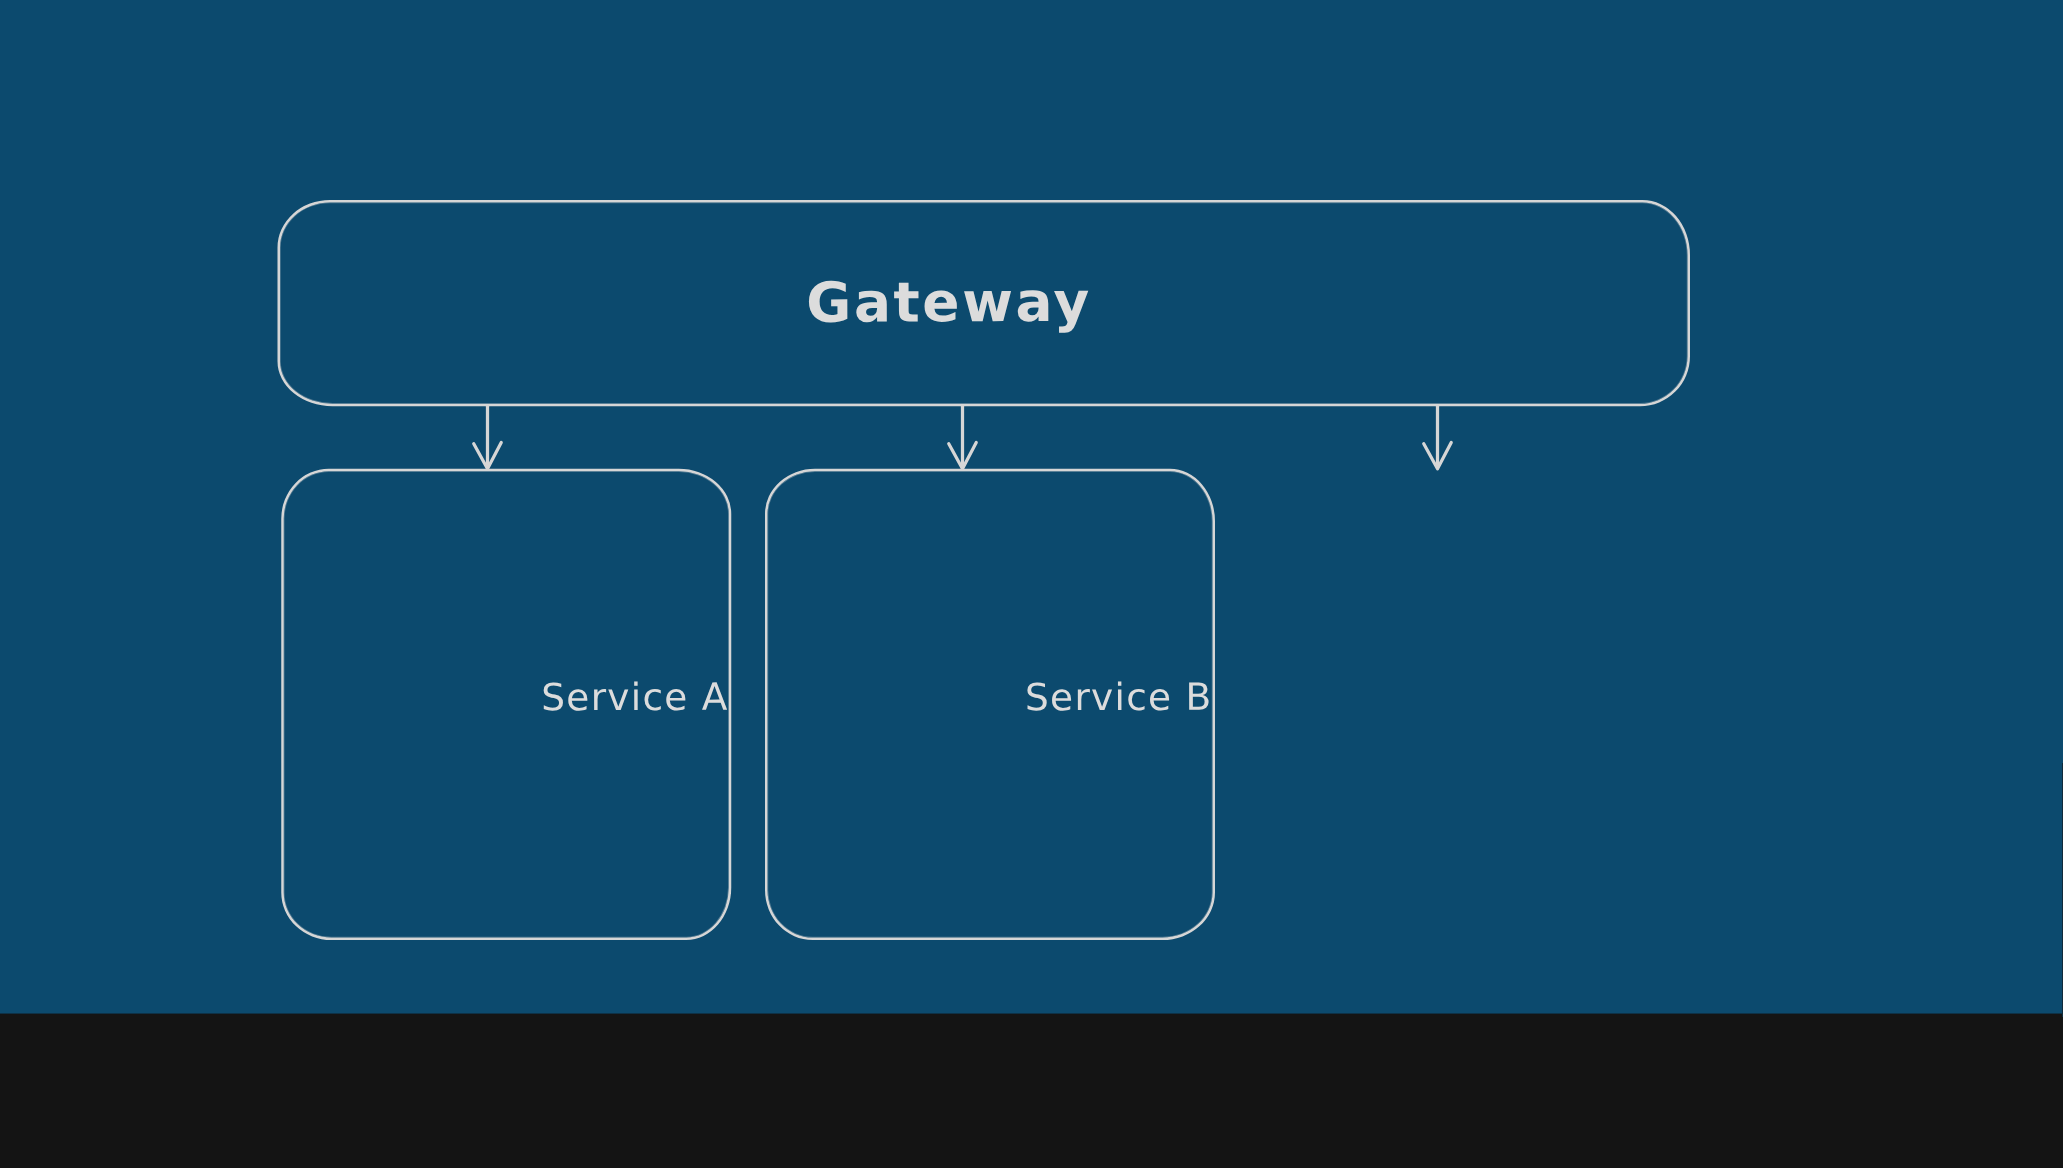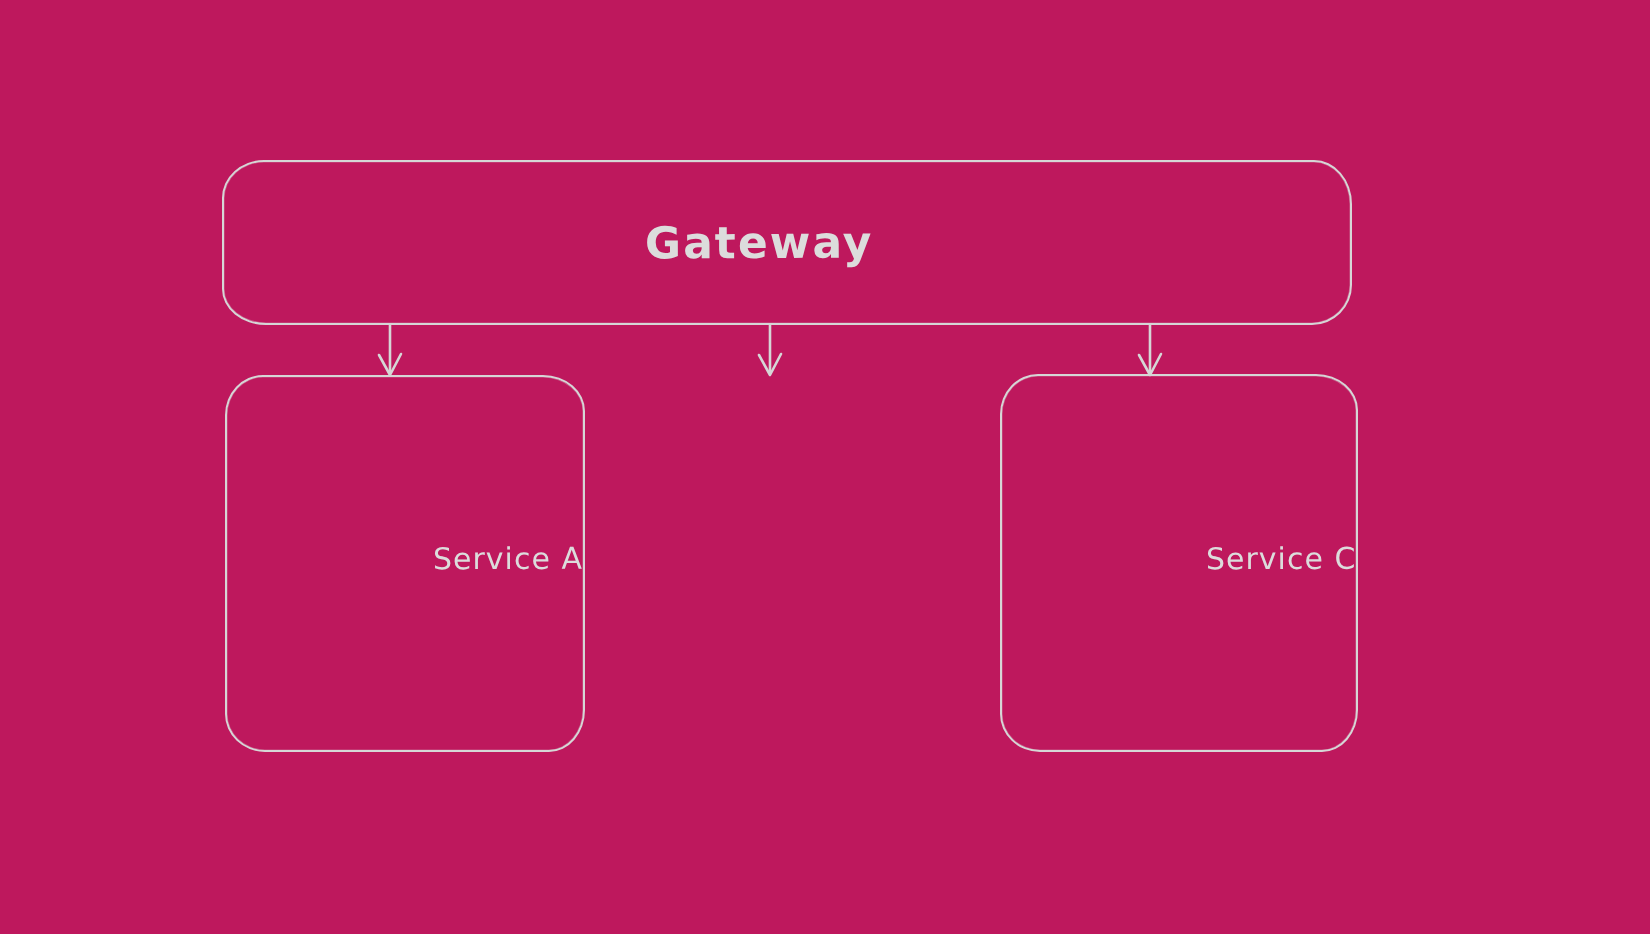--- a/index.html
+++ b/index.html
@@ -4,22 +4,22 @@
 <style>
   html, body {
     margin: 0;
     padding: 0;
     background: #141414;
     font-family: "DejaVu Sans", cursive;
   }
   .canvas {
     position: relative;
     width: 1650px;
-    height: 934px;
-    background: #be185d;
+    height: 811px;
+    background: #0c4a6e;
     overflow: hidden;
   }
   .node {
     position: absolute;
     box-sizing: border-box;
     border: 2.6px solid #d6d6d6;
     background: transparent;
     display: flex;
     align-items: center;
     justify-content: center;
@@ -100,18 +100,18 @@
 
   <svg class="arrow arrow-c" viewBox="0 0 40 54">
     <line x1="20" y1="1" x2="20" y2="49"></line>
     <polyline points="9,31 20,51 31,30"></polyline>
   </svg>
 
   <div class="node service service-a">
     <span class="label">Service A</span>
   </div>
 
+  <div class="node service service-b">
+    <span class="label">Service B</span>
+  </div>
 
-  <div class="node service service-c">
-    <span class="label">Service C</span>
-  </div>
 
 </div>
 
 </body></html>

